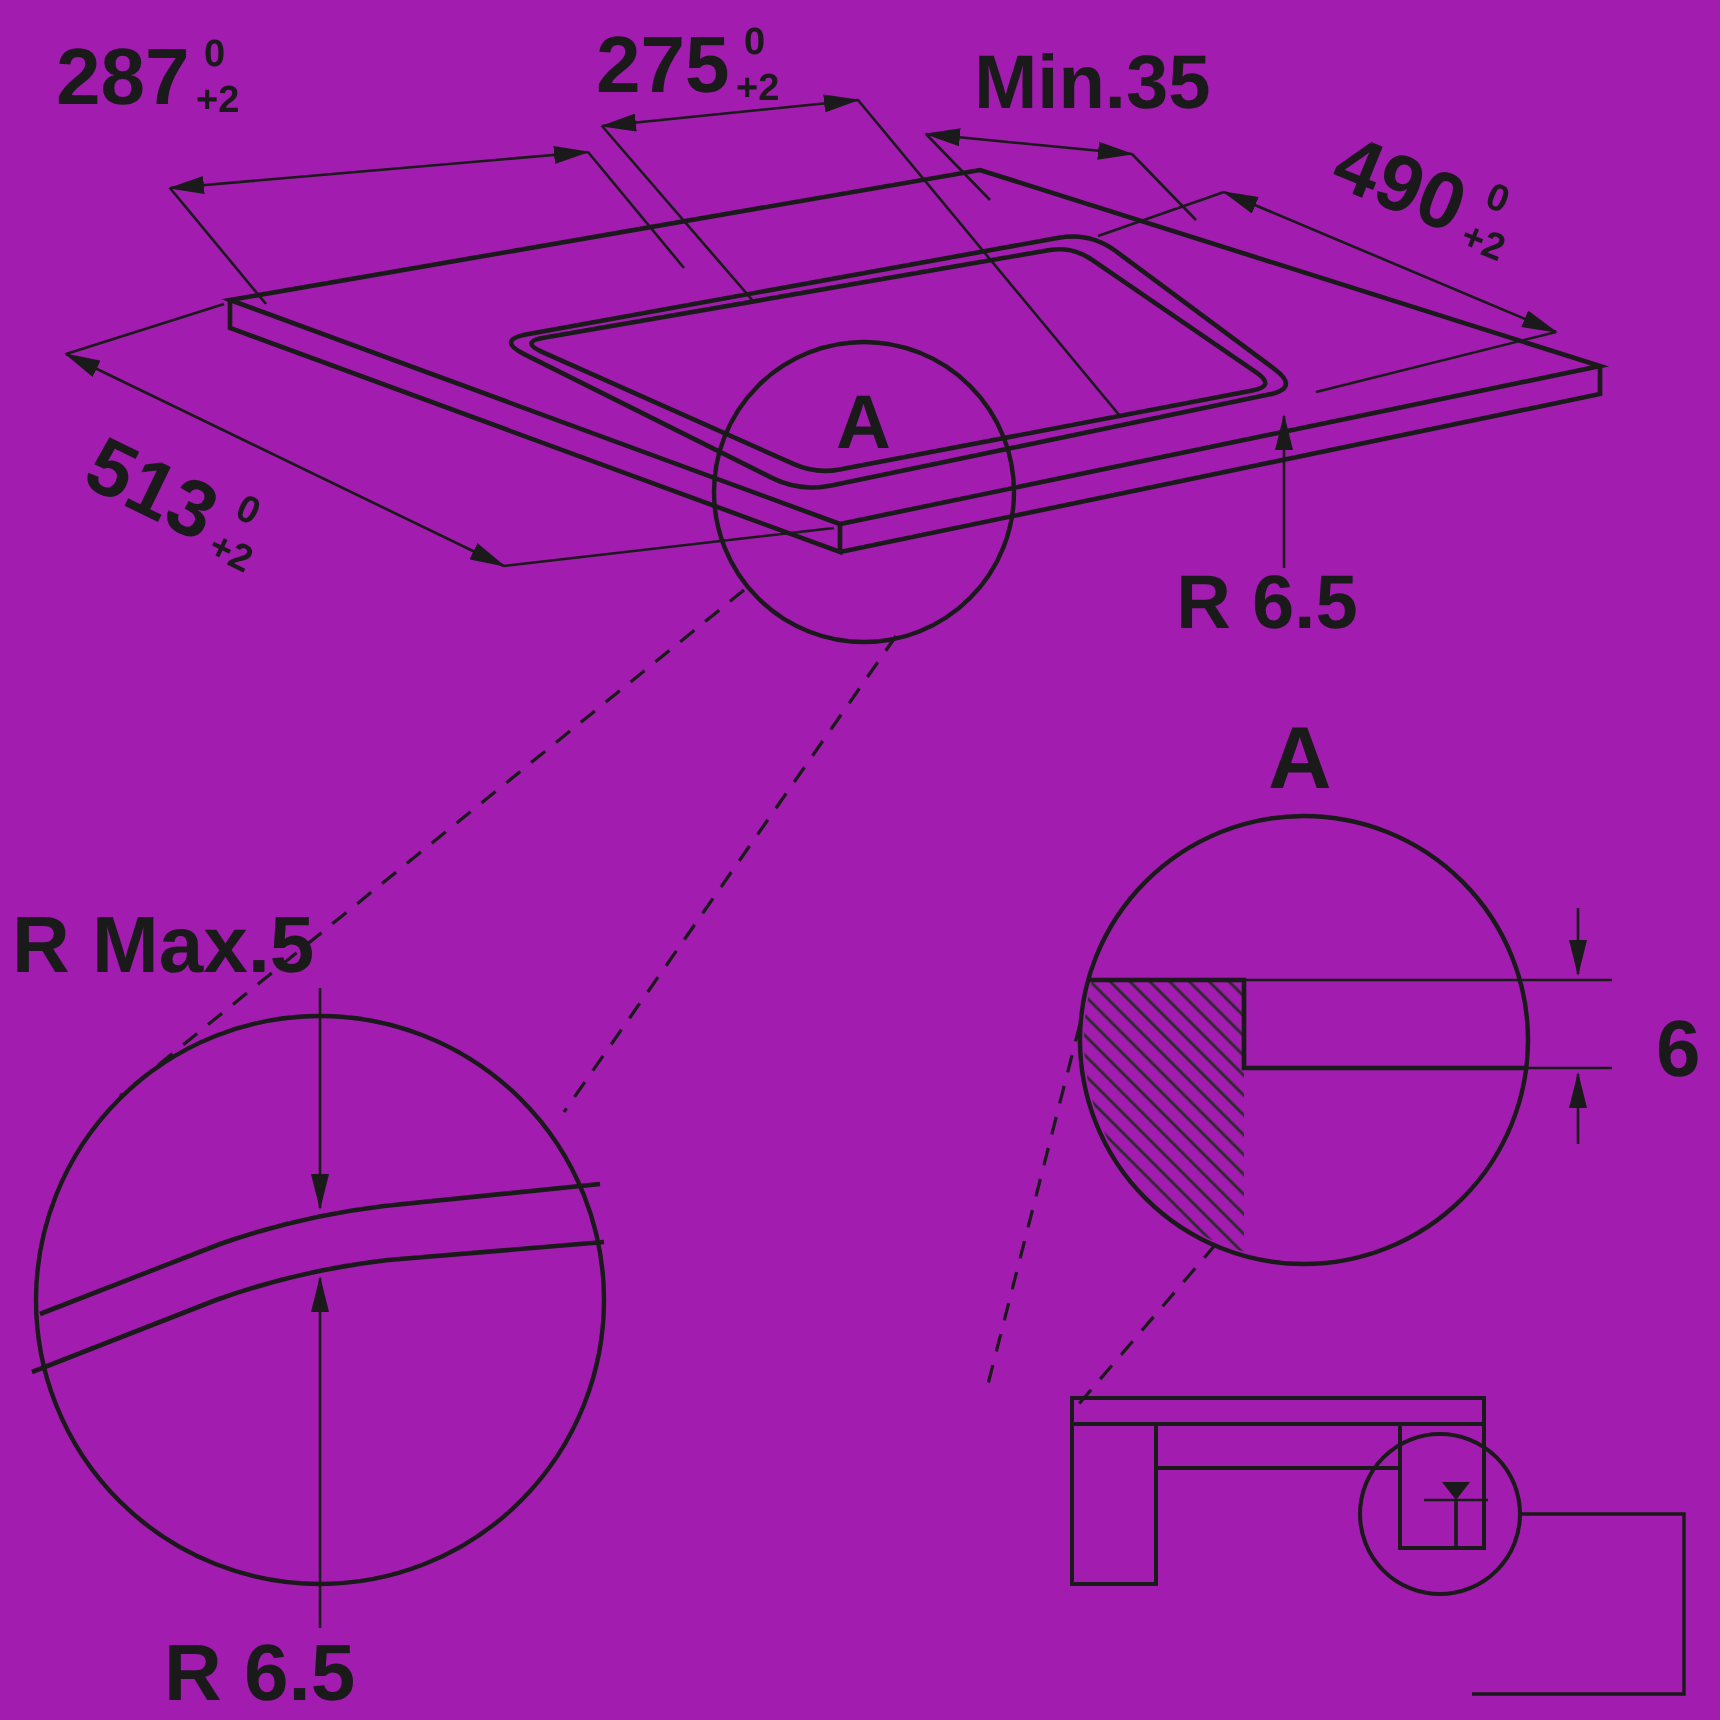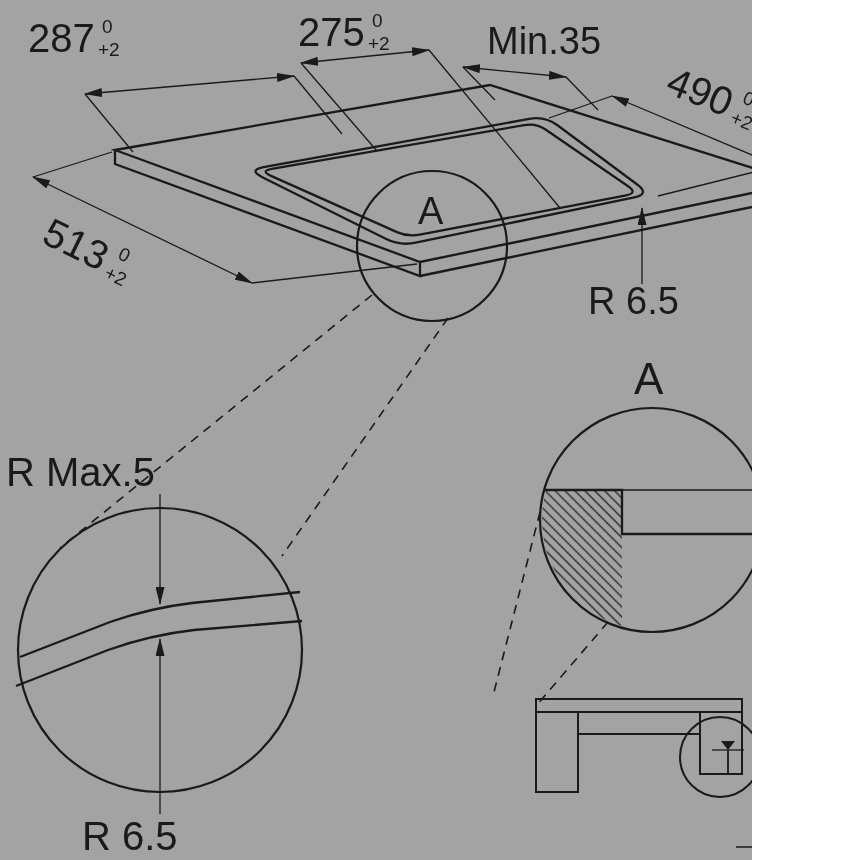--- a/index.html
+++ b/index.html
@@ -1,16 +1,16 @@
 <!DOCTYPE html>
 <html><head>
 <meta charset="utf-8">
 <style>
   html,body{margin:0;padding:0;background:#ffffff;}
-  .frame{position:relative;width:752px;height:860px;background:#a3a3a3;overflow:hidden;}
+  .frame{position:relative;width:860px;height:860px;background:#a21caf;overflow:hidden;font-weight:bold;}
   svg{position:absolute;left:0;top:0;}
   svg text{font-family:"Liberation Sans","DejaVu Sans",sans-serif;fill:#1a1a1a;}
   .big{font-size:40px;}
   .med{font-size:38px;}
   .tol{font-size:19px;}
   .lbl{font-size:38px;}
   .lblA{font-size:44px;}
   .stroke{stroke:#1a1a1a;fill:none;}
   .w2{stroke-width:2.3;}
   .w1{stroke-width:1.3;}

